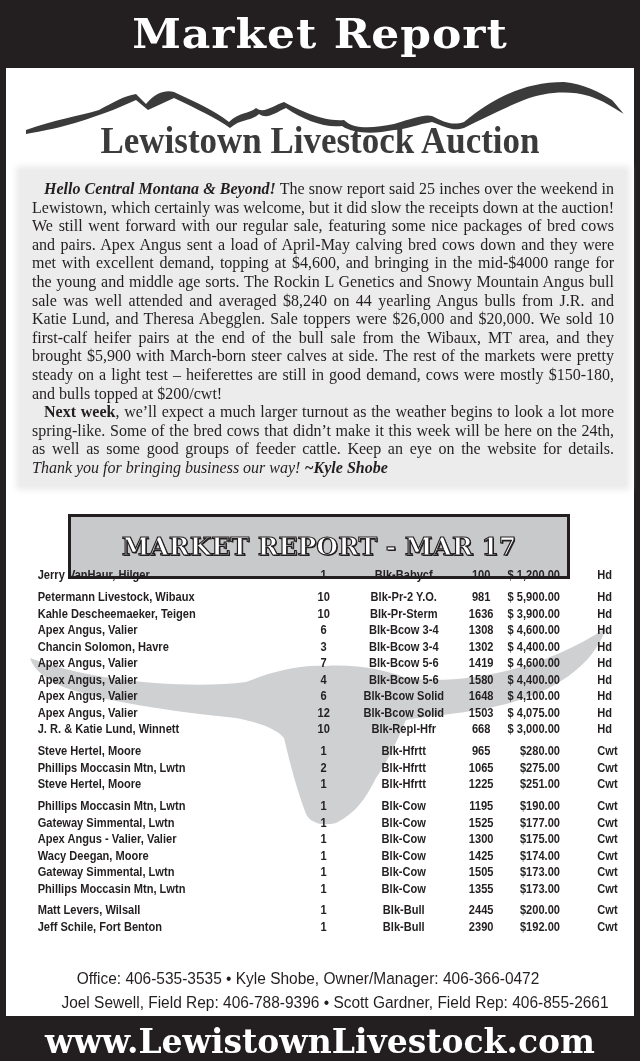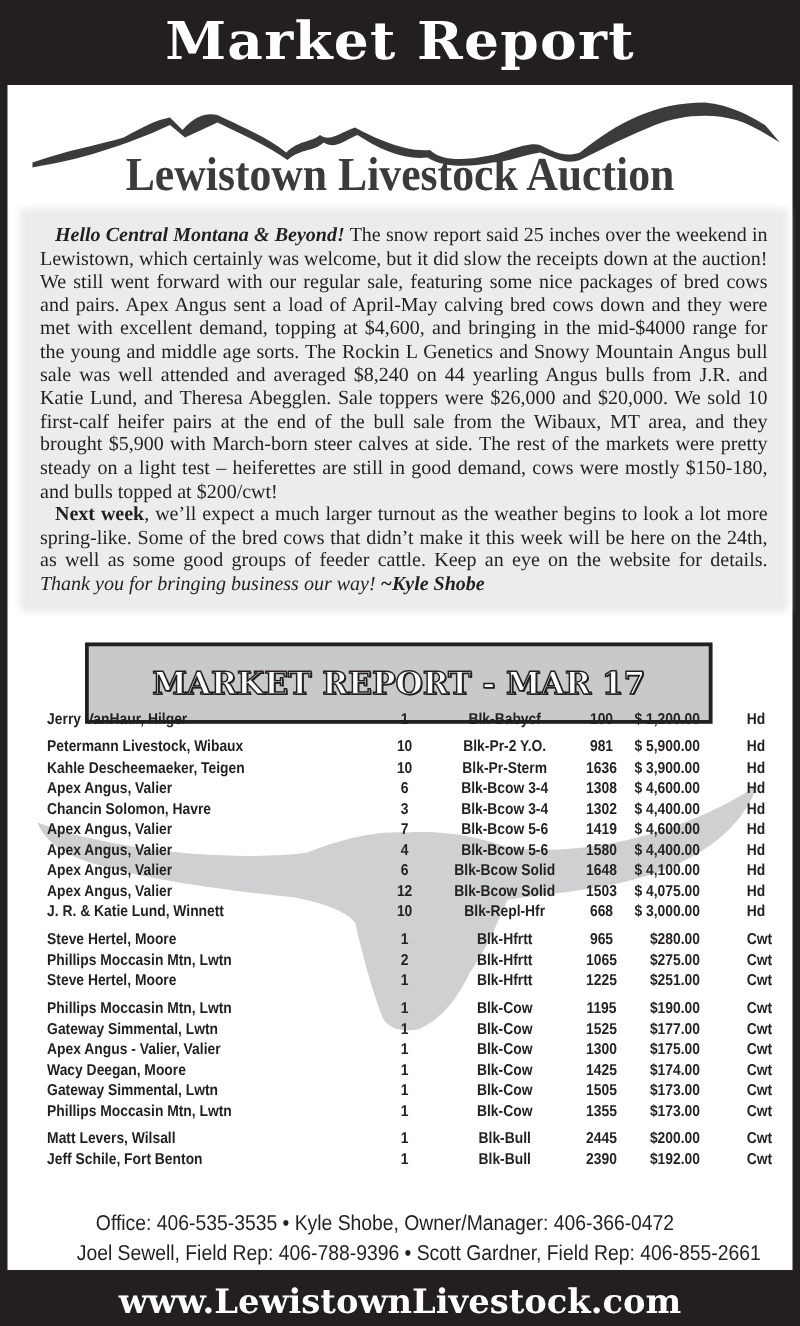--- a/index.html
+++ b/index.html
@@ -20,21 +20,21 @@
   .row { position:absolute; left:0; width:628px; height:17px; font-size:12.6px; font-weight:bold; color:#231f20; transform:scaleX(0.88); transform-origin:left; }
   .row span { position:absolute; top:0; white-space:nowrap; }
   .c-name { left:36px; }
   .c-qty { left:341px; width:40px; text-align:center; }
   .c-desc { left:392px; width:120px; text-align:center; }
   .c-wt { left:515px; width:50px; text-align:center; }
   .c-price { left:570px; width:100px; text-align:left; }
   .c-unit { left:672px; }
   .contact { position:absolute; left:0; top:898px; width:548px; text-align:center; font-size:17.2px; color:#231f20; line-height:24px;margin-left:28px; }
   .contact .line { white-space:nowrap; transform:scaleX(0.9); }
-  .website { position:absolute; left:0; top:1024px; width:640px; height:34px; display:flex; align-items:center; justify-content:center; color:#fff; font-family:"DejaVu Serif", serif; font-weight:bold; font-size:27px; }
+  .website { position:absolute; left:0; top:1024px; width:640px; height:34px; display:flex; align-items:center; justify-content:center; color:#fff; font-family:"DejaVu Serif", serif; font-weight:bold; font-size:33px; }
 </style>
 </head>
 <body>
 
 <div class="top-title">Market Report</div>
 
 <div class="panel">
   <svg class="mountains" viewBox="0 0 600 60" preserveAspectRatio="none">
     <path d="M2,52 C30,42 55,38 75,32 C90,24 100,18 112,16 L122,26 C132,14 142,12 150,14 C175,26 190,32 205,44 C215,34 225,36 232,30 C240,36 248,28 260,24 C275,32 300,44 320,42 C330,52 350,50 370,46 C390,40 400,36 408,38 C420,44 428,48 440,44 C470,20 500,4 540,4 C560,6 575,14 588,22 C595,30 598,34 600,36 C590,30 578,22 565,18 C545,12 520,14 500,22 C480,30 460,40 440,50 C428,54 420,48 408,44 C395,46 380,52 370,52 C350,56 330,56 318,48 C300,50 280,42 262,30 C252,34 244,42 235,36 C226,44 218,40 206,50 C192,40 175,32 150,20 L124,32 L112,22 C95,30 70,40 40,48 C25,52 12,54 2,56 Z" fill="#3b3b3b"></path>
   </svg>

